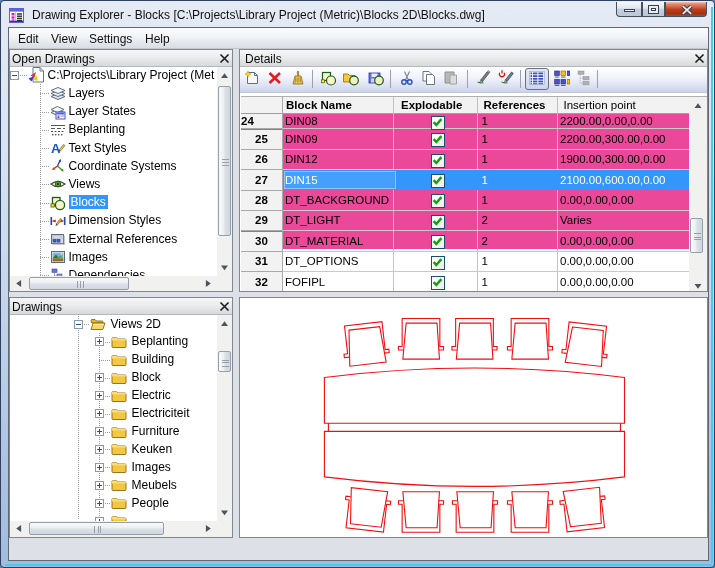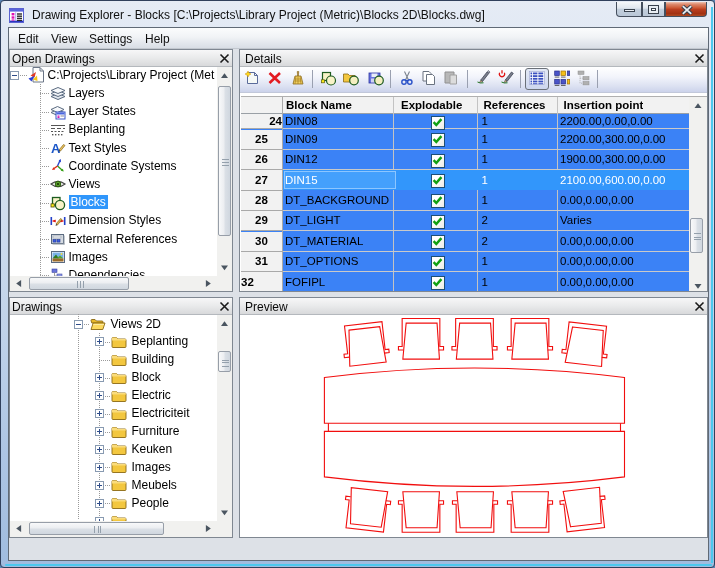--- a/index.html
+++ b/index.html
@@ -364,33 +364,33 @@
             <rect x="8" y="11.5" width="6" height="3.4"></rect>
           </g>
 <path d="M5,4.4 V8.2 H8 M5,8.2 V13.2 H8" stroke="#a8a8a8" fill="none" stroke-width="0.8" stroke-dasharray="1,1"></path>
         </svg>
         <div class="tbsep" style="left:72px;top:3px"></div>
         <div class="tbsep" style="left:150px;top:3px"></div>
         <div class="tbsep" style="left:227px;top:3px"></div>
         <div class="tbsep" style="left:280px;top:3px"></div>
         <div class="tbsep" style="left:357px;top:3px"></div>
       </div>
-    <div class="abs" id="dtbl" style="left:1px;top:46px;width:466px;height:195px;background:#3b82f6;border-top:1px solid #b0b0b0">
+    <div class="abs" id="dtbl" style="left:1px;top:46px;width:466px;height:153px;background:#ec4899;border-top:1px solid #b0b0b0">
         <div class="abs" style="left:0;top:0;width:448px;height:17.2px;background:#f2f2f2;border-bottom:1px solid #9aa0a6"></div>
         <div class="cell" style="left:45.0px;top:2px;font-weight:bold">Block Name</div>
         <div class="cell" style="left:160.0px;top:2px;font-weight:bold">Explodable</div>
         <div class="cell" style="left:242.5px;top:2px;font-weight:bold">References</div>
-        <div class="cell" style="left:322.5px;top:2px;font-weight:bold">Insertion point</div>
+        <div class="cell" style="left:322.5px;top:2px;font-weight:normal">Insertion point</div>
         <div class="abs" style="left:40.5px;top:0;width:1px;height:194px;background:#c3c3c3"></div>
         <div class="abs" style="left:151.5px;top:0;width:1px;height:194px;background:#c3c3c3"></div>
         <div class="abs" style="left:235.5px;top:0;width:1px;height:194px;background:#c3c3c3"></div>
         <div class="abs" style="left:315.5px;top:0;width:1px;height:194px;background:#c3c3c3"></div>
         <div class="abs" style="left:40.5px;top:0;width:1px;height:194px;background:#a9a9a9"></div>
         <div class="abs" style="left:0;top:17.2px;width:41px;height:15.3px;background:#f2f2f2;border-bottom:1px solid #a9a9a9"></div>
-        <div class="cell" style="left:0;top:18.0px;width:41px;text-align:right;font-weight:bold">24</div>
+        <div class="cell" style="left:0;top:18.0px;width:41px;text-align:left;font-weight:bold">24</div>
         <div class="abs" style="left:42px;top:17.2px;width:406px;height:15.3px;border-bottom:1px solid #c9c9c9"></div>
         <div class="cell" style="left:44.0px;top:18.0px;color:#000">DIN08</div>
         <div class="cbx" style="left:190px;top:18.5px">
           <svg width="11" height="11" viewBox="0 0 11 11" style="display:block">
             <path d="M1.6,5.2 L4.3,8 L9.4,2.2" stroke="#12a112" stroke-width="2.5" fill="none"></path>
           </svg>
         </div>
         <div class="cell" style="left:240.5px;top:18.0px;color:#000">1</div>
         <div class="cell" style="left:319.0px;top:18.0px;color:#000">2200.00,0.00,0.00</div>
         <div class="abs" style="left:0;top:32.5px;width:41px;height:20.4px;background:#f2f2f2;border-bottom:1px solid #a9a9a9"></div>
@@ -465,21 +465,21 @@
         <div class="abs" style="left:42px;top:154.89999999999998px;width:406px;height:20.400000000000006px;border-bottom:1px solid #c9c9c9"></div>
         <div class="cell" style="left:44.0px;top:158.1px;color:#000">DT_OPTIONS</div>
         <div class="cbx" style="left:190px;top:158.6px">
           <svg width="11" height="11" viewBox="0 0 11 11" style="display:block">
             <path d="M1.6,5.2 L4.3,8 L9.4,2.2" stroke="#12a112" stroke-width="2.5" fill="none"></path>
           </svg>
         </div>
         <div class="cell" style="left:240.5px;top:158.1px;color:#000">1</div>
         <div class="cell" style="left:319.0px;top:158.1px;color:#000">0.00,0.00,0.00</div>
         <div class="abs" style="left:0;top:175.29999999999998px;width:41px;height:20.400000000000006px;background:#f2f2f2;border-bottom:1px solid #a9a9a9"></div>
-        <div class="cell" style="left:0;top:178.5px;width:41px;text-align:left;font-weight:bold">32</div>
+        <div class="cell" style="left:0;top:178.5px;width:41px;text-align:center;font-weight:bold">32</div>
         <div class="abs" style="left:42px;top:175.29999999999998px;width:406px;height:20.400000000000006px;border-bottom:1px solid #c9c9c9"></div>
         <div class="cell" style="left:44.0px;top:178.5px;color:#000">FOFIPL</div>
         <div class="cbx" style="left:190px;top:179.0px">
           <svg width="11" height="11" viewBox="0 0 11 11" style="display:block">
             <path d="M1.6,5.2 L4.3,8 L9.4,2.2" stroke="#12a112" stroke-width="2.5" fill="none"></path>
           </svg>
         </div>
         <div class="cell" style="left:240.5px;top:178.5px;color:#000">1</div>
         <div class="cell" style="left:319.0px;top:178.5px;color:#000">0.00,0.00,0.00</div>
         <div class="sb" style="left:448px;top:0;width:18px;height:195px">
@@ -640,26 +640,20 @@
         <div class="thumbh" style="left:19px;width:135px">
           <div class="griph" style="left:64px"></div>
           <div class="griph" style="left:68px"></div>
           <div class="griph" style="left:70px"></div>
         </div>
       </div>
     <div class="sb" style="left:207px;top:223px;width:15px;height:16px"></div>
   </div>
 
   <div class="panel" id="p-preview" style="left:238px;top:296px;width:469px;height:241px">
-    <div class="phead">
-        <span class="t" style="left:5px">Preview</span>
-      <svg class="xg" style="right:1px;top:2px" viewBox="0 0 13 13">
-          <path d="M2.5,2.5 L10.5,10.5 M10.5,2.5 L2.5,10.5" stroke="#1a1a1a" stroke-width="1.6"></path>
-        </svg>
-    </div>
     <svg class="abs" id="pv" style="left:0px;top:17px" width="467" height="222" viewBox="239 313 467 222">
         <g fill="none" stroke="#f10e0e" stroke-width="1.1">
           <path d="M323.4,375.5 Q473.5,356.5 623.5,375.5 L623.5,421.2 L323.4,421.2 Z"></path>
           <path d="M323.4,429.4 L623.5,429.4 L623.5,474.9 Q473.5,493.9 323.4,474.9 Z"></path>
           <path d="M327.4,421.2 L327.4,429.4 M619.5,421.2 L619.5,429.4"></path>
           <g transform="translate(343.5,324) rotate(-6.5)">
             <path d="M4,4.6 L34.9,4.6 L37.3,40.6 L0.7,40.6 Z"></path>
             <path d="M1.2,31.5 L-3.7,31.5 L-3.7,28 L0,28 L0,0 L37.7,0 L37.7,28 L41.4,28 L41.4,31.5 L36.5,31.5"></path>
           </g>
           <g transform="translate(401.15,316.5) rotate(0)">

